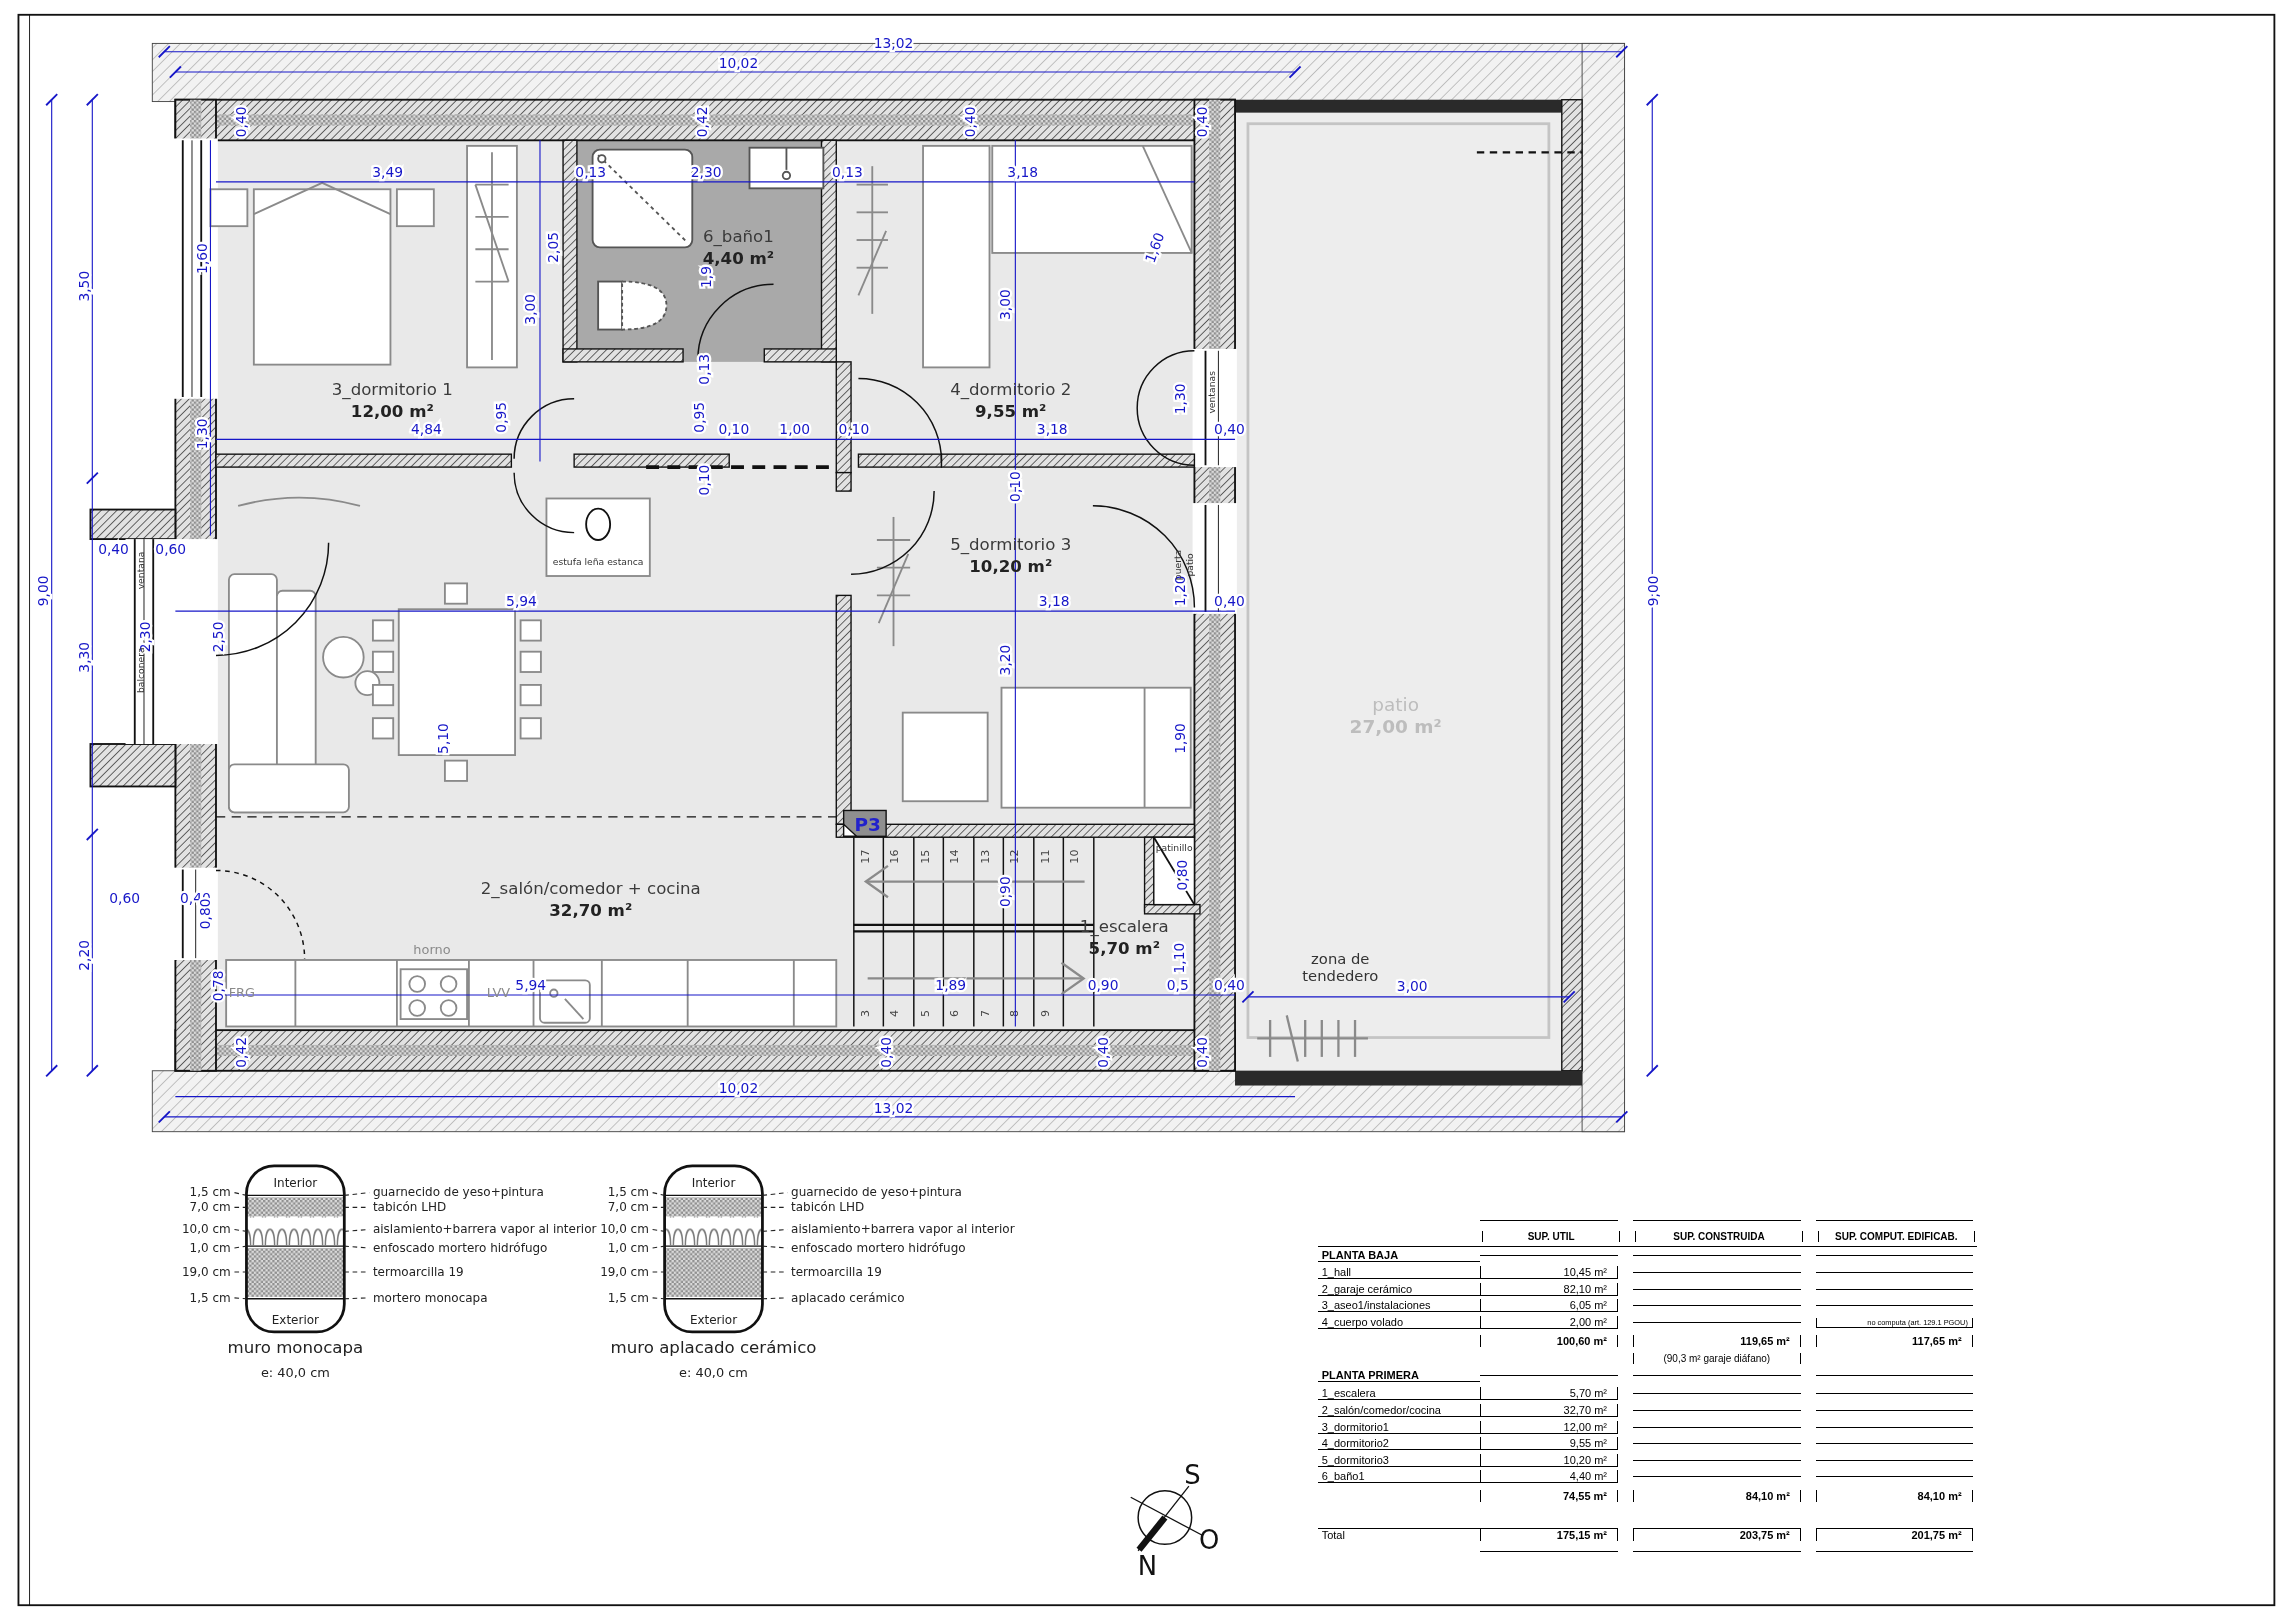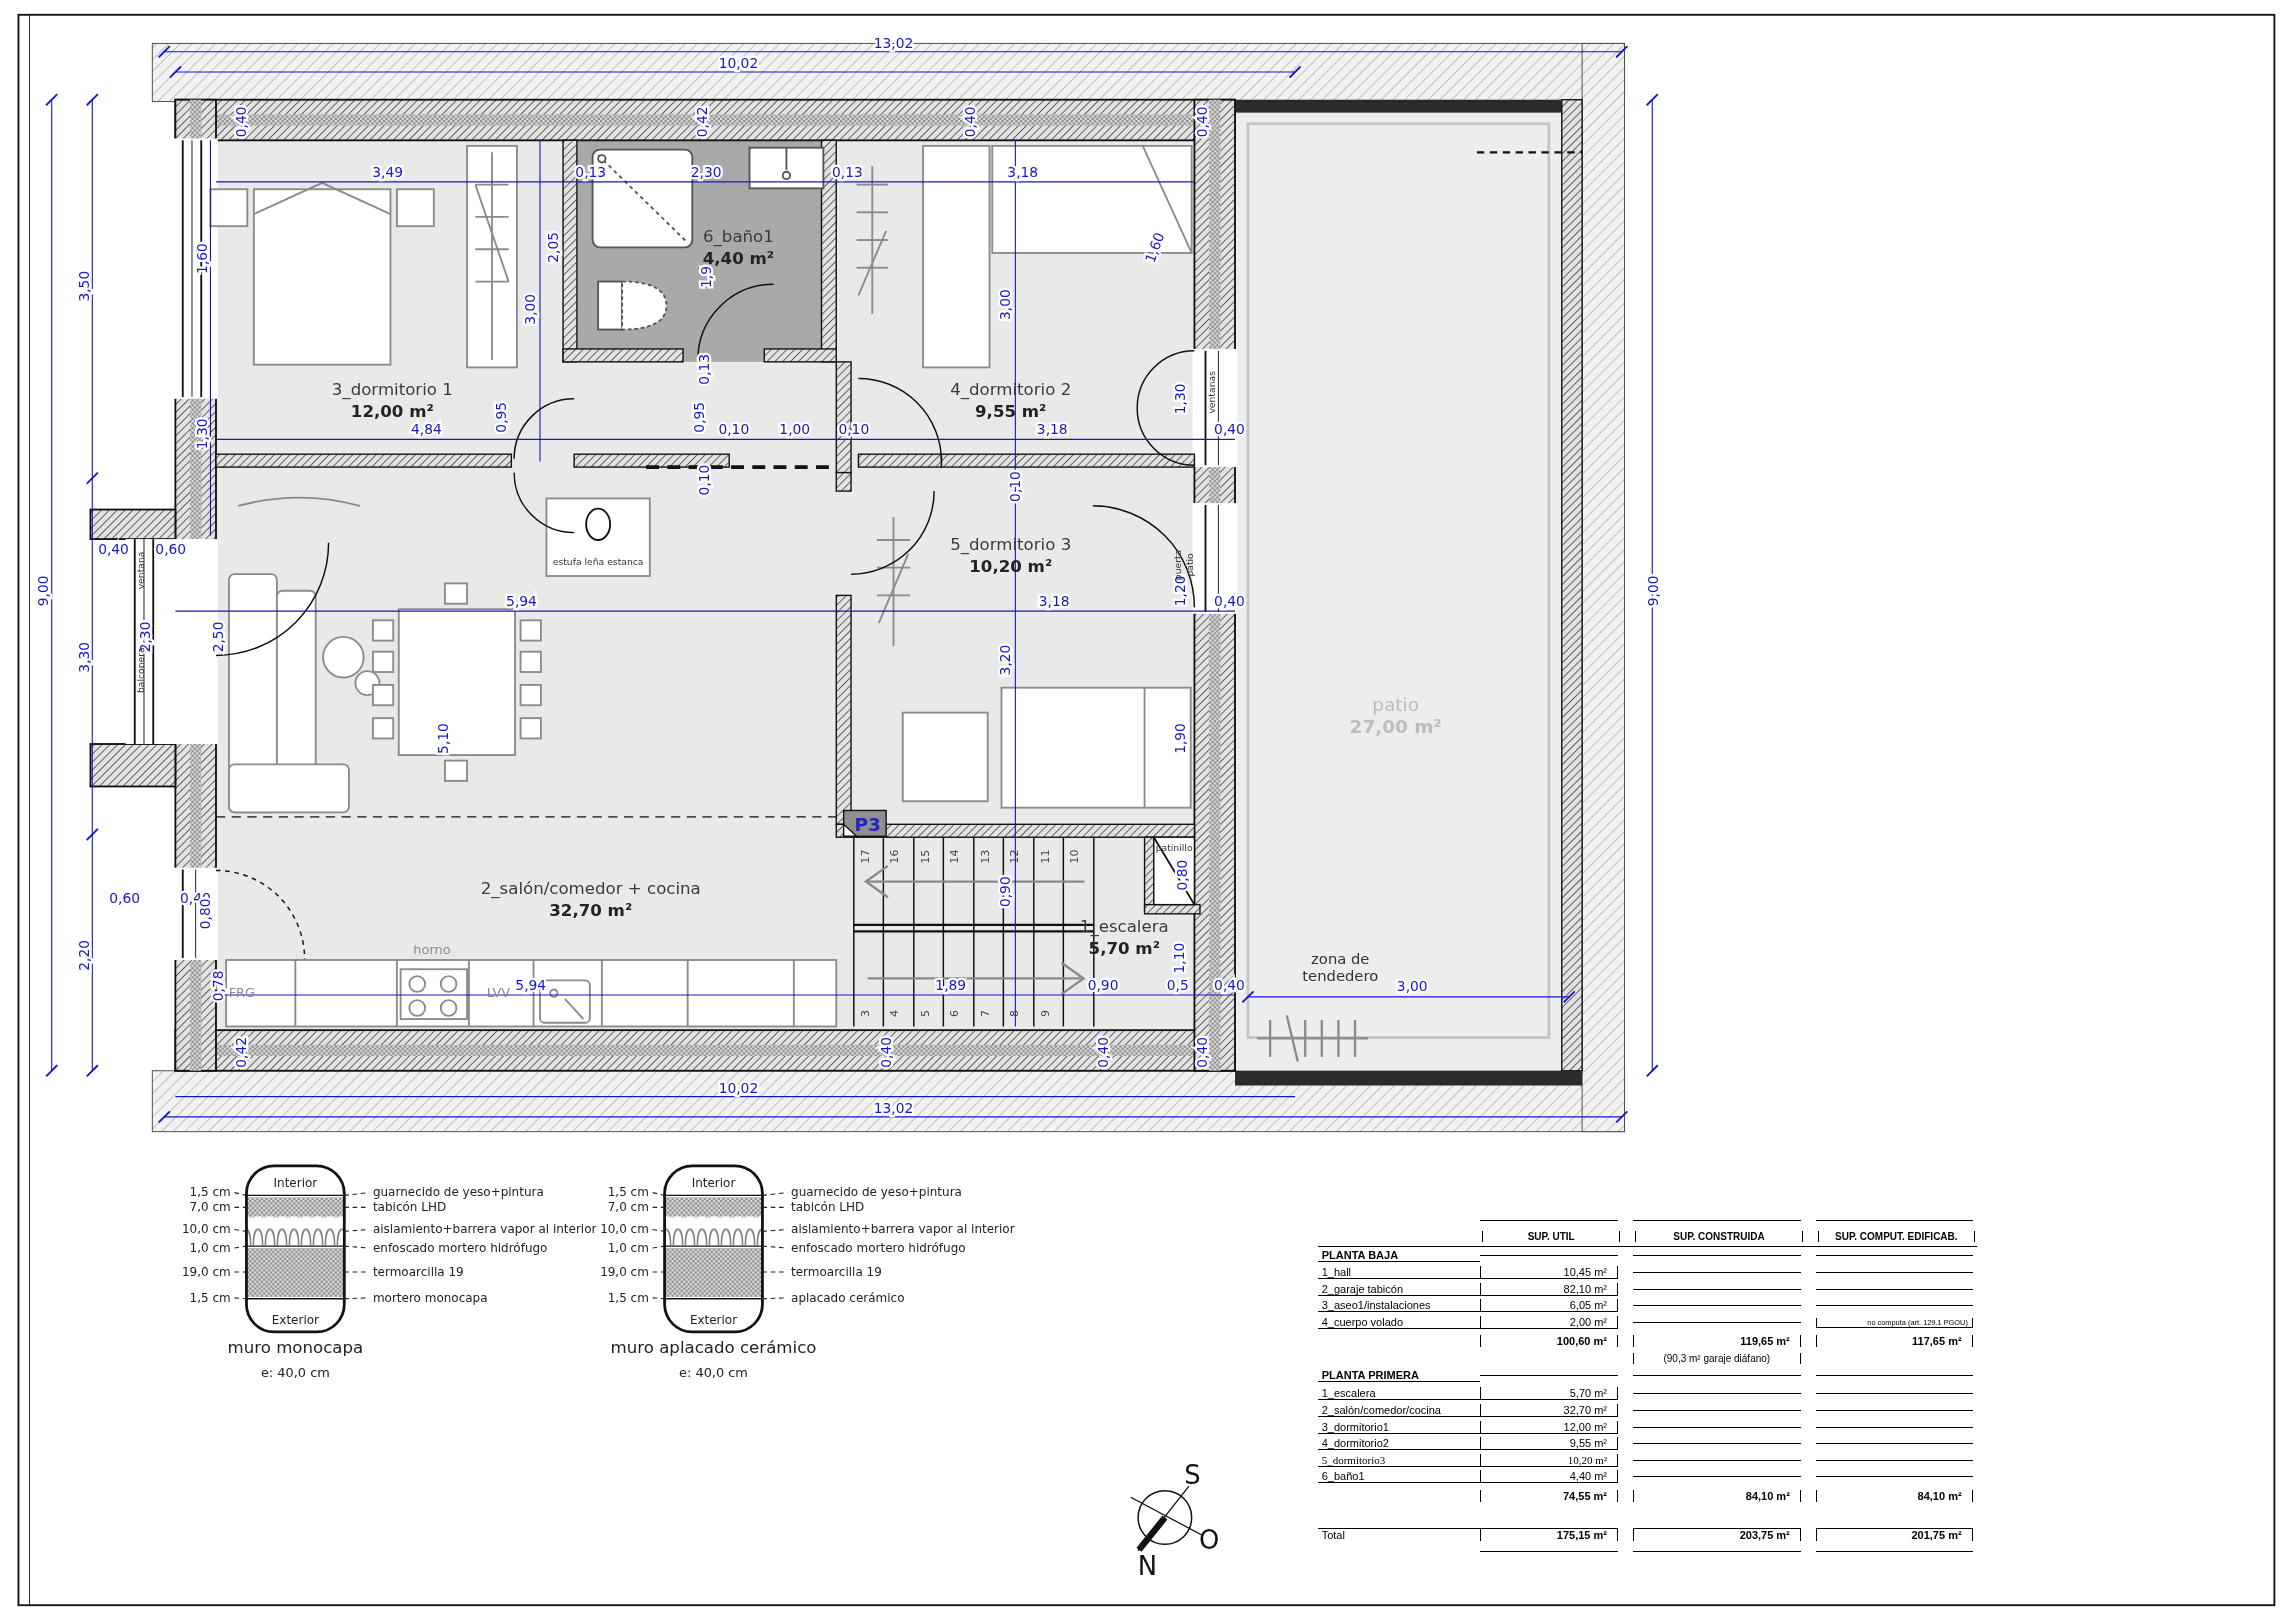--- a/index.html
+++ b/index.html
@@ -605,21 +605,21 @@
   </div>
   <div class="tr ln" style="height:16.6px;">
     <div class="tl">1_hall</div>
     <div class="tv v1">10,45 m²</div>
         <div class="tg"></div>
         <div class="tv v2"></div>
         <div class="tg"></div>
         <div class="tv v3"></div>
   </div>
   <div class="tr ln" style="height:16.6px;">
-    <div class="tl">2_garaje tabicón</div>
+    <div class="tl">2_garaje cerámico</div>
     <div class="tv v1">82,10 m²</div>
         <div class="tg"></div>
         <div class="tv v2"></div>
         <div class="tg"></div>
         <div class="tv v3"></div>
   </div>
   <div class="tr ln" style="height:16.6px;">
     <div class="tl">3_aseo1/instalaciones</div>
     <div class="tv v1">6,05 m²</div>
         <div class="tg"></div>
@@ -684,21 +684,21 @@
         <div class="tv v3"></div>
   </div>
   <div class="tr ln" style="height:16.6px;">
     <div class="tl">4_dormitorio2</div>
     <div class="tv v1">9,55 m²</div>
         <div class="tg"></div>
         <div class="tv v2"></div>
         <div class="tg"></div>
         <div class="tv v3"></div>
   </div>
-  <div class="tr ln" style="height:16.6px;font-family:Liberation Serif, serif;">
+  <div class="tr ln" style="height:16.6px;">
     <div class="tl">5_dormitorio3</div>
     <div class="tv v1">10,20 m²</div>
         <div class="tg"></div>
         <div class="tv v2"></div>
         <div class="tg"></div>
         <div class="tv v3"></div>
   </div>
   <div class="tr ln" style="height:16.6px;">
     <div class="tl">6_baño1</div>
     <div class="tv v1">4,40 m²</div>

